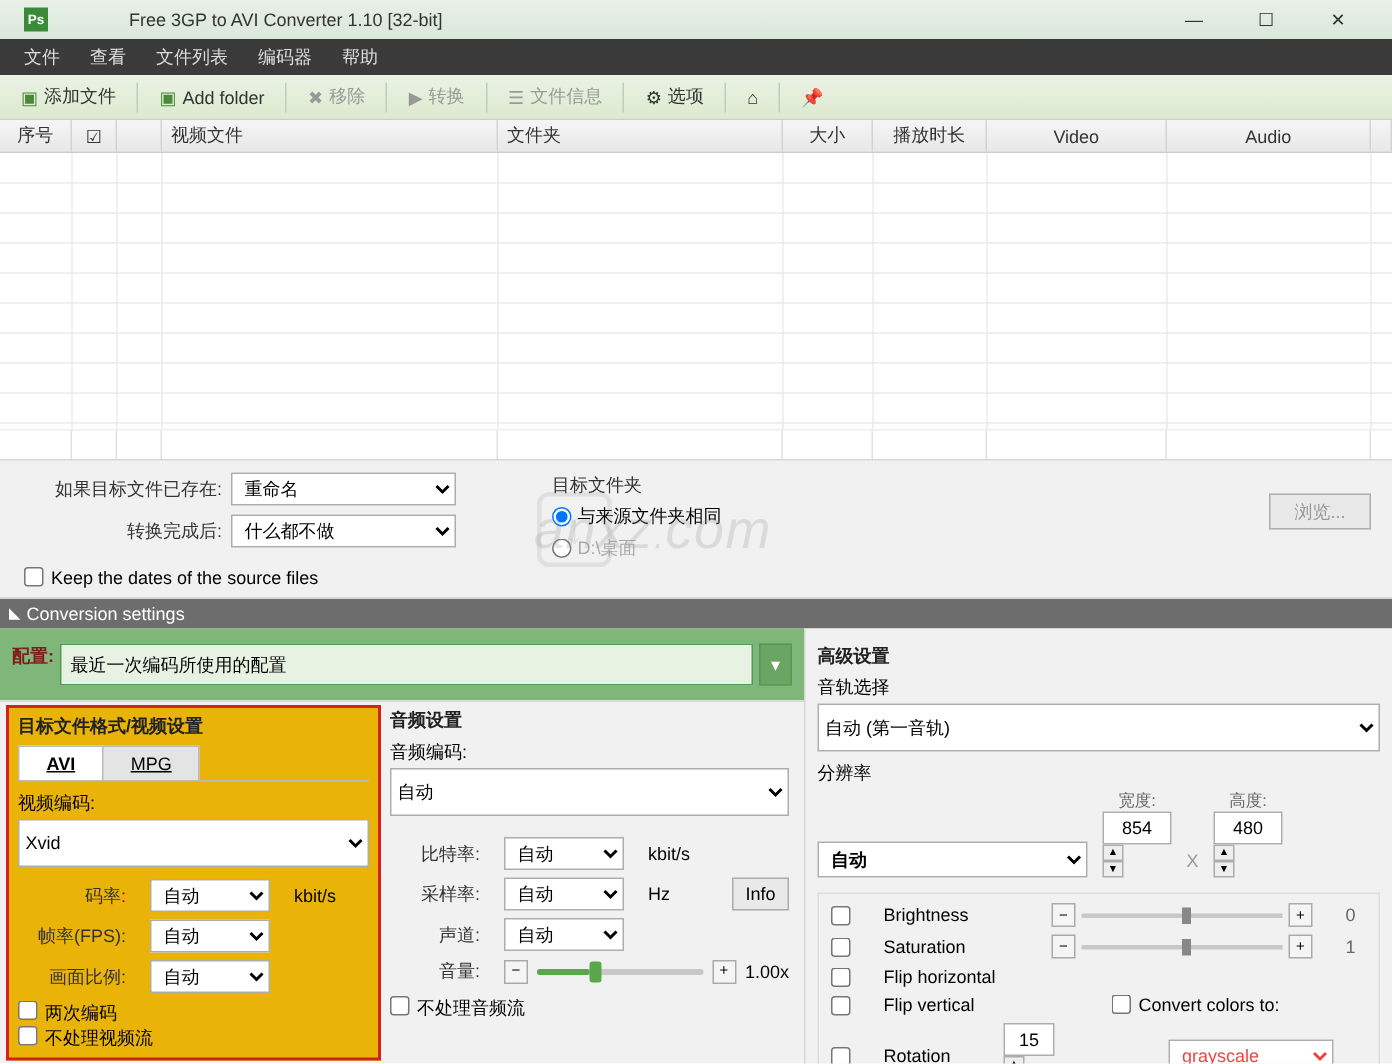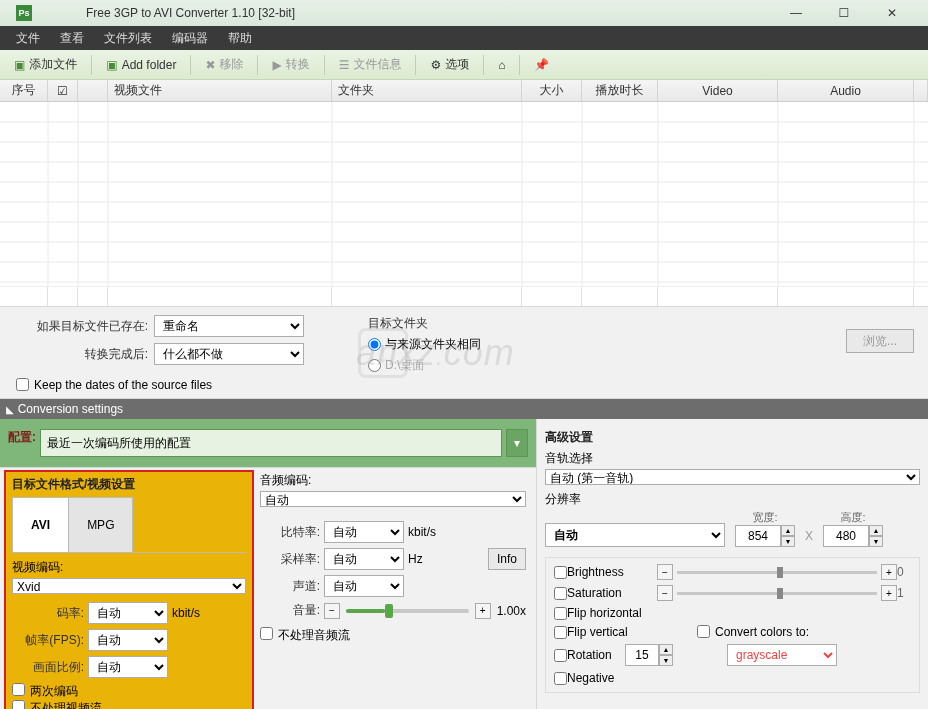--- a/index.html
+++ b/index.html
@@ -51,41 +51,41 @@
 .config-dd{width:22px; height:28px; background:#6aa564; border:1px solid #5a9654; display:flex; align-items:center; justify-content:center; color:#fff;}
 
 
 .panels{display:flex; background:#f1f1f1;}
 .panel-l{width:250px; border:2px solid #d62020; padding:4px 6px 4px 6px; margin:2px 0 2px 4px; background:#eab308; position:relative;}
 .panel-m{width:278px; padding:4px 6px; background:#f1f1f1;}
 .panel-r{flex:1; padding:4px 8px; background:#f1f1f1; border-left:1px solid #d8d8d8;}
 .panel-title{font-weight:bold; color:#222; margin-bottom:4px;}
 
 .tabbar{display:flex; border-bottom:1px solid #bbb; margin-bottom:6px;}
-.tab{padding:20px 18px; border:1px solid #bbb; border-bottom:none; background:#e4e4e4; margin-right:-1px;}
+.tab{padding:4px 18px; border:1px solid #bbb; border-bottom:none; background:#e4e4e4; margin-right:-1px;text-decoration:underline;}
 .tab.active{background:#fff; font-weight:bold;}
 
-.form-row{display:flex; align-items:center; margin-bottom:5px; gap:4px;}
+.form-row{display:flex; align-items:center; margin-bottom:5px; gap:16px;}
 .form-row .flbl{width:72px; text-align:right; color:#333;}
-.full-select{width:100%; height:16px; border:1px solid #adadad; background:#fff;}
+.full-select{width:100%; height:32px; border:1px solid #adadad; background:#fff;}
 
 .slider-wrap{display:flex; align-items:center; gap:6px;}
 .slider-track{flex:1; height:4px; background:#c8c8c8; position:relative; border-radius:2px;}
 .slider-fill{position:absolute; left:0; top:0; bottom:0; background:#5aa64a; border-radius:2px;}
 .slider-thumb{position:absolute; top:-5px; width:8px; height:14px; background:#5aa64a; border-radius:2px;}
 .slider-btn{width:16px; height:16px; border:1px solid #aaa; background:#f5f5f5; display:flex; align-items:center; justify-content:center; font-size:10px;}
 .adv-bold{font-weight:bold;}
 .dim-col{display:flex; flex-direction:column; align-items:center;}
 .dim-lbl{color:#666; font-size:11px;}
-.spin{display:flex;}
+.spin{display:flex;flex-direction:column;}
 .spin input{width:46px; height:22px; border:1px solid #adadad; text-align:center;}
 .spin-btns{display:flex; flex-direction:column;}
 .spin-btns div{width:14px; height:11px; border:1px solid #adadad; background:#eee; font-size:7px; display:flex; align-items:center; justify-content:center;}
 
-.adj-row{display:flex; align-items:center; gap:0; margin-bottom:5px;}
+.adj-row{display:flex; align-items:center; gap:22px; margin-bottom:5px;}
 .adj-row input[type=checkbox]{margin:0;}
 .adj-lbl{width:90px;}
 .adj-slider{flex:1; display:flex; align-items:center; gap:4px;}
 .adj-track{flex:1; height:3px; background:#c8c8c8; position:relative;}
 .adj-thumb{position:absolute; top:-4px; width:6px; height:11px; background:#888;}
 .adj-val{width:14px; color:#666;}
 
 .watermark{position:absolute; top:332px; left:356px; font-size:36px; color:rgba(150,150,150,0.25); font-family:Arial; letter-spacing:1px; pointer-events:none; font-style:italic;text-align:right;}
 .watermark .dot{font-size:24px;}
 .watermark-logo{position:absolute; top:328px; left:358px; width:50px; height:50px; border:3px solid rgba(150,150,150,0.18); border-radius:8px; pointer-events:none;}
@@ -271,20 +271,21 @@
             <input type="checkbox" style="">
             <span>两次编码</span>
           </div>
         <div class="checkbox-wrap">
             <input type="checkbox" style="">
             <span>不处理视频流</span>
           </div>
       </div>
 
       <div class="panel-m">
+        <div class="panel-title">音频设置</div>
         <div>音频编码:</div>
         <select class="full-select" style="margin:2px 0 14px 0"><option>自动</option></select>
         <div class="form-row">
           <span class="flbl" style="width:60px">比特率:</span>
           <select class="win" style="width:80px"><option>自动</option></select>
           <span>kbit/s</span>
         </div>
         <div class="form-row">
           <span class="flbl" style="width:60px">采样率:</span>
           <select class="win" style="width:80px"><option>自动</option></select>

